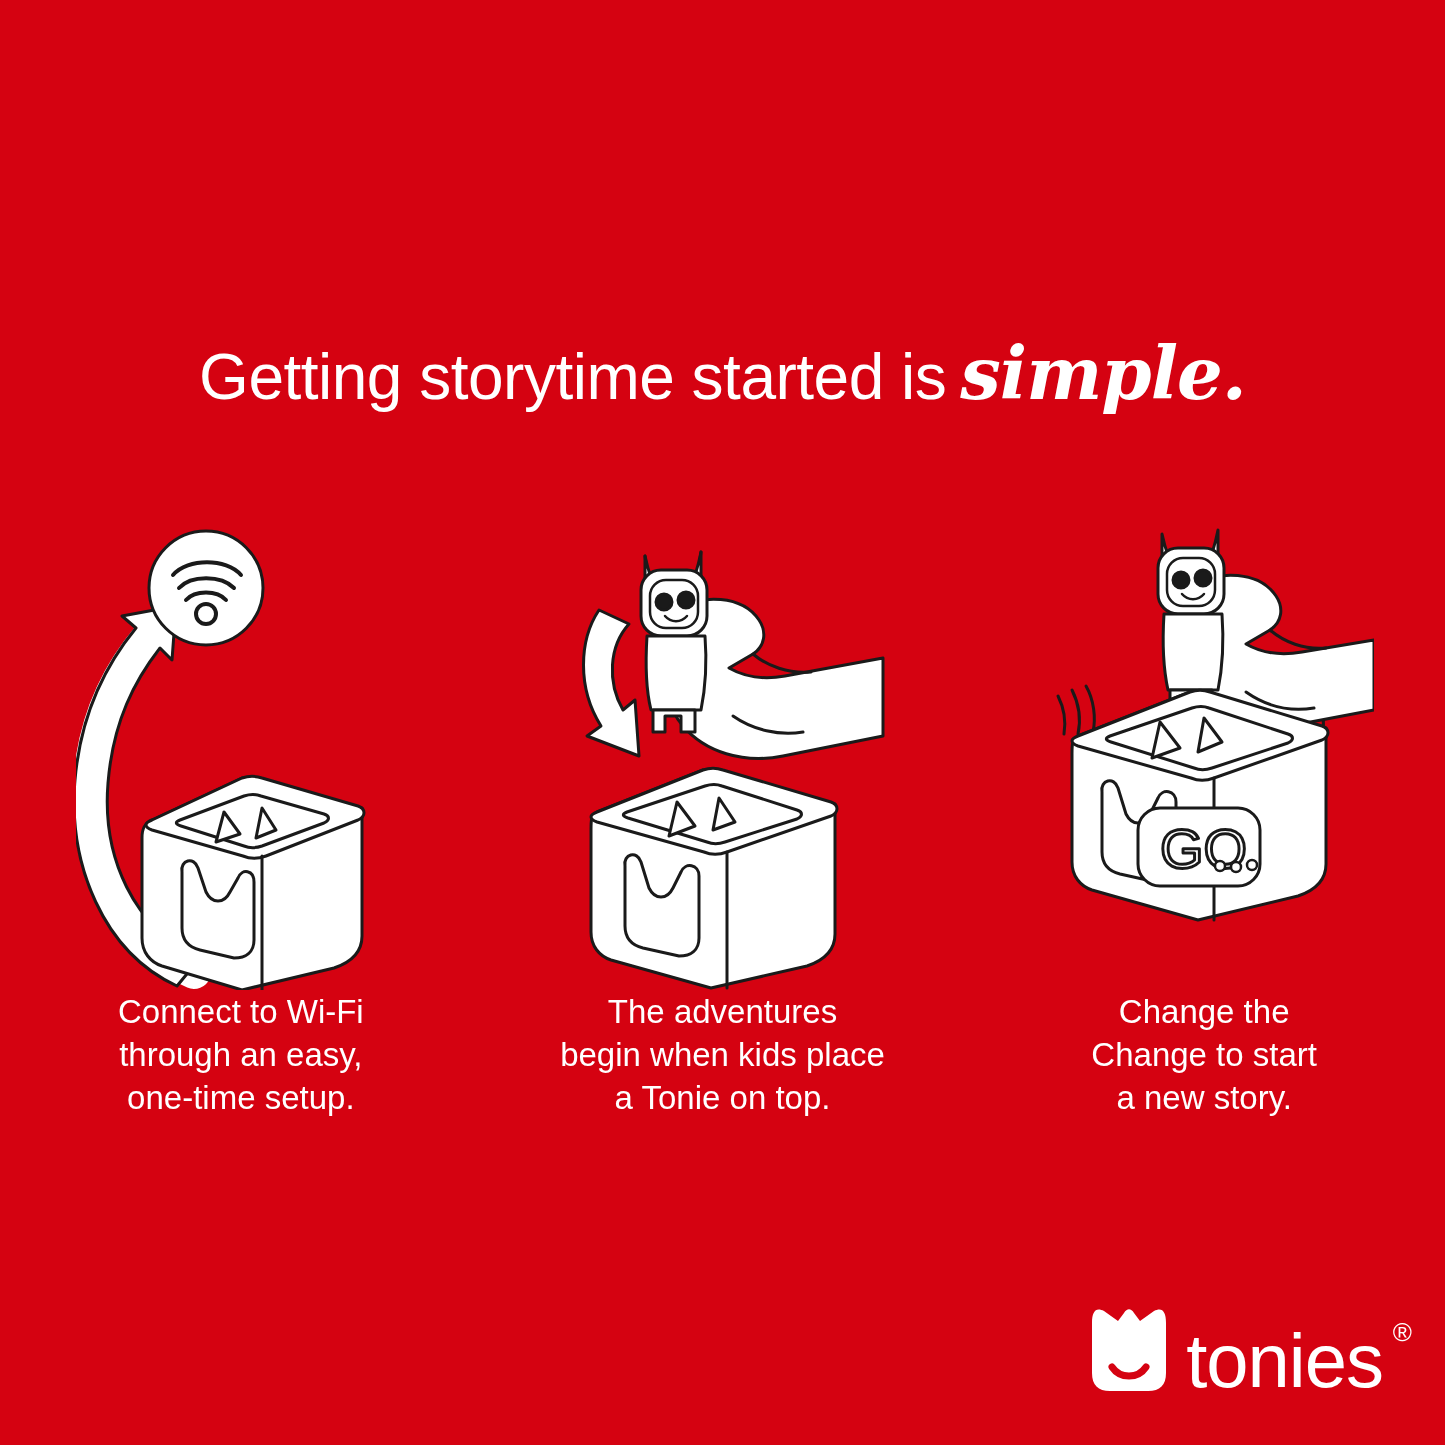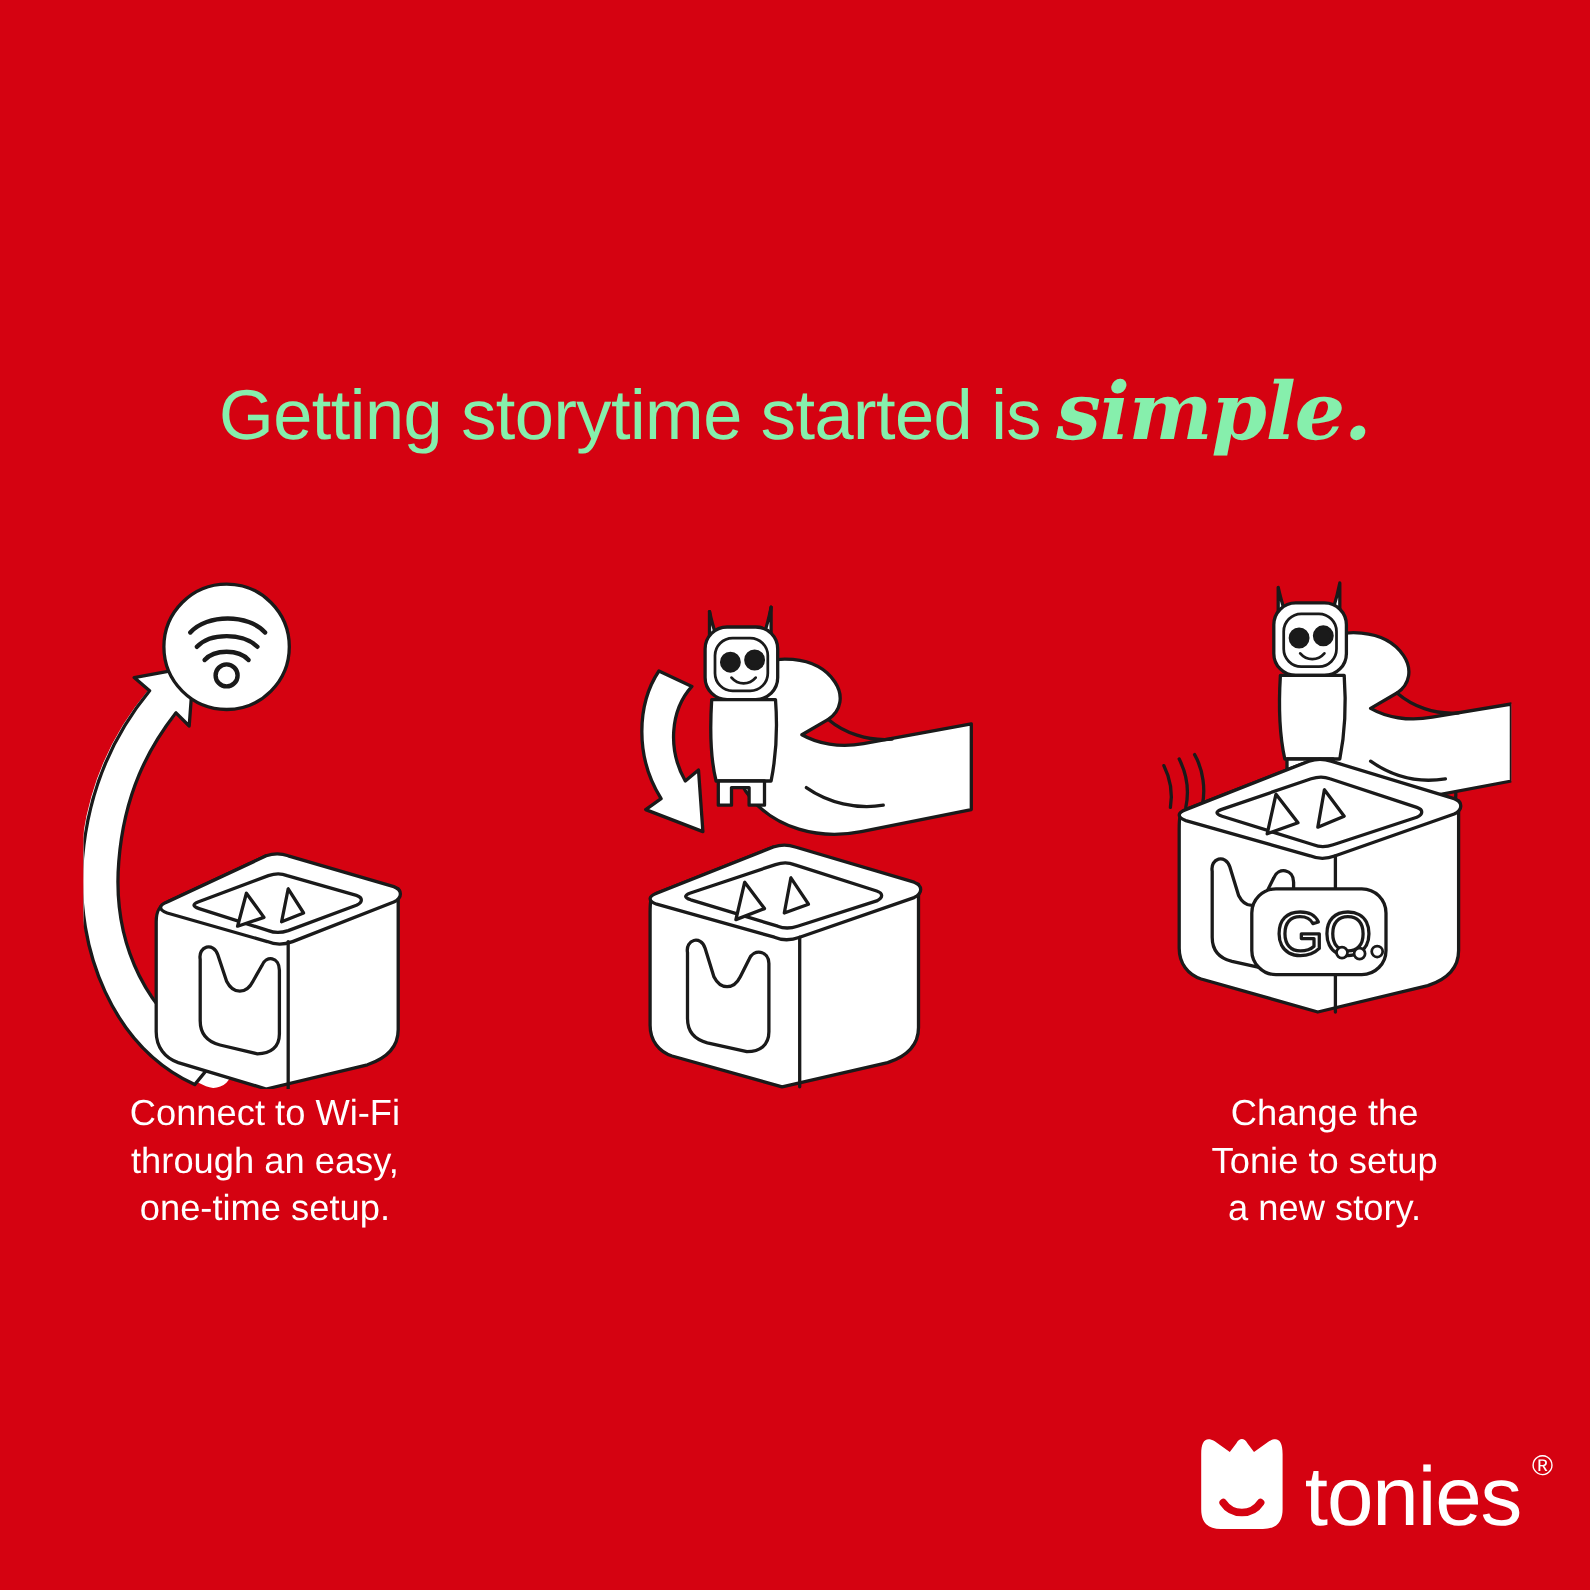--- a/index.html
+++ b/index.html
@@ -9,21 +9,21 @@
     font-family:"Liberation Sans", sans-serif;
     overflow:hidden;
     position:relative;
   }
   .stage{position:relative;width:1445px;height:1445px;}
 
   
   .headline{
     position:absolute;left:0;top:338px;width:1445px;
     text-align:center;
-    color:#86efac;
+    color:#ffffff;
     font-size:64px;
     font-weight:400;
     letter-spacing:-0.5px;
     white-space:nowrap;
     line-height:1;
   }
   .headline .plain{font-family:"Liberation Sans", sans-serif;}
   .headline .script{
     font-family:"DejaVu Serif", serif;
     font-style:italic;
@@ -183,20 +183,23 @@
               <path d="M124 282 L 116 316 L 142 306 Z" fill="#FFFFFF" stroke="#1A1A1A" stroke-width="3"></path>
               <path d="M166 278 L 160 310 L 182 302 Z" fill="#FFFFFF" stroke="#1A1A1A" stroke-width="3"></path>
               <path d="M72 346 C 70 334, 84 330, 88 342 L 96 368 C 102 380, 114 380, 120 368
                     L 128 352 C 132 342, 146 344, 146 356 L 146 418
                     C 146 430, 138 436, 126 436 L 90 428 C 78 425, 72 418, 72 406 Z" fill="none" stroke="#1A1A1A" stroke-width="3"></path>
               <path d="M174 332 L 174 468" fill="none" stroke="#1A1A1A" stroke-width="3"></path>
             </g>
           </g>
         </svg>
       </div>
+      <div class="caption">The adventures
+begin when kids place
+a Tonie on top.</div>
     </div>
 
     <div class="step">
       <div class="art">
         <svg width="340" height="470" viewBox="0 0 340 470" fill="none" xmlns="http://www.w3.org/2000/svg">
           <g stroke="#1A1A1A" stroke-width="3" stroke-linejoin="round" stroke-linecap="round">
 
             <g fill="none" stroke="#1A1A1A" stroke-width="3">
               <path d="M24 176 C 30 188, 32 202, 30 214"></path>
               <path d="M38 170 C 45 184, 47 200, 44 214"></path>
@@ -249,21 +252,21 @@
                 <text x="126" y="348" font-family="Liberation Sans, sans-serif" font-size="56" font-weight="400" fill="#FFFFFF" stroke="#1A1A1A" stroke-width="3">GO</text>
                 <circle cx="186" cy="346" r="5" fill="#FFFFFF" stroke="#1A1A1A" stroke-width="2.5"></circle>
                 <circle cx="202" cy="347" r="5" fill="#FFFFFF" stroke="#1A1A1A" stroke-width="2.5"></circle>
                 <circle cx="218" cy="345" r="5" fill="#FFFFFF" stroke="#1A1A1A" stroke-width="2.5"></circle>
               </g>
             </g>
           </g>
         </svg>
       </div>
       <div class="caption">Change the
-Tonie to setup
+Change to start
 a new story.</div>
     </div>
 
   </div>
 
   <div class="logo">
     <div class="mark">
       <svg width="82" height="88" viewBox="0 0 82 88" xmlns="http://www.w3.org/2000/svg">
         <path d="M4 18 C 4 6, 8 2, 16 6 L 30 16 L 36 8 C 39 3, 43 3, 46 8 L 52 16 L 66 6
                  C 74 2, 78 6, 78 18 L 78 68 C 78 80, 72 86, 60 86 L 22 86

